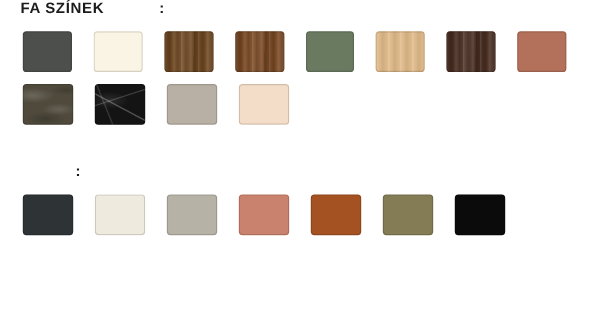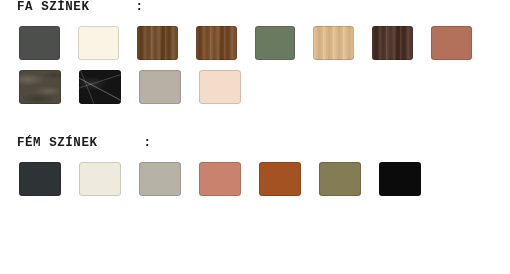--- a/index.html
+++ b/index.html
@@ -12,21 +12,20 @@
     height: 274px;
     overflow: hidden;
     font-family: "Liberation Sans", sans-serif;
     -webkit-font-smoothing: antialiased;
   }
   .page {
     position: relative;
     width: 472px;
     height: 274px;
     box-sizing: border-box;
-    font-family: Liberation Mono, monospace;
   }
 
   
   .section-head {
     display: flex;
     align-items: baseline;
     padding-left: 17px;
   }
   .section-title {
     font-size: 12.5px;
@@ -156,21 +155,20 @@
         <div class="swatch" title="warm-greige" style="background-color: rgb(184, 176, 164);"></div>
         <div class="swatch" title="pale-blush-peach" style="background-color: rgb(244, 221, 200);"></div>
       </div>
     </div>
   </div>
 
   <div class="gap-wood"></div>
 
   <div>
     <div class="section-head">
-      <span class="section-title">FÉM SZÍNEK</span>
       <span class="section-colon">:</span>
     </div>
     <div class="swatch-rows">
       <div class="swatch-row">
         <div class="swatch" title="charcoal-black-metal" style="background-color: rgb(46, 51, 54);"></div>
         <div class="swatch" title="off-white-cream-metal" style="background-color: rgb(238, 234, 222);"></div>
         <div class="swatch" title="light-warm-gray-metal" style="background-color: rgb(182, 178, 166);"></div>
         <div class="swatch" title="salmon-pink-metal" style="background-color: rgb(201, 130, 109);"></div>
         <div class="swatch" title="burnt-orange-rust-metal" style="background-color: rgb(164, 82, 34);"></div>
         <div class="swatch" title="olive-khaki-metal" style="background-color: rgb(131, 124, 85);"></div>

